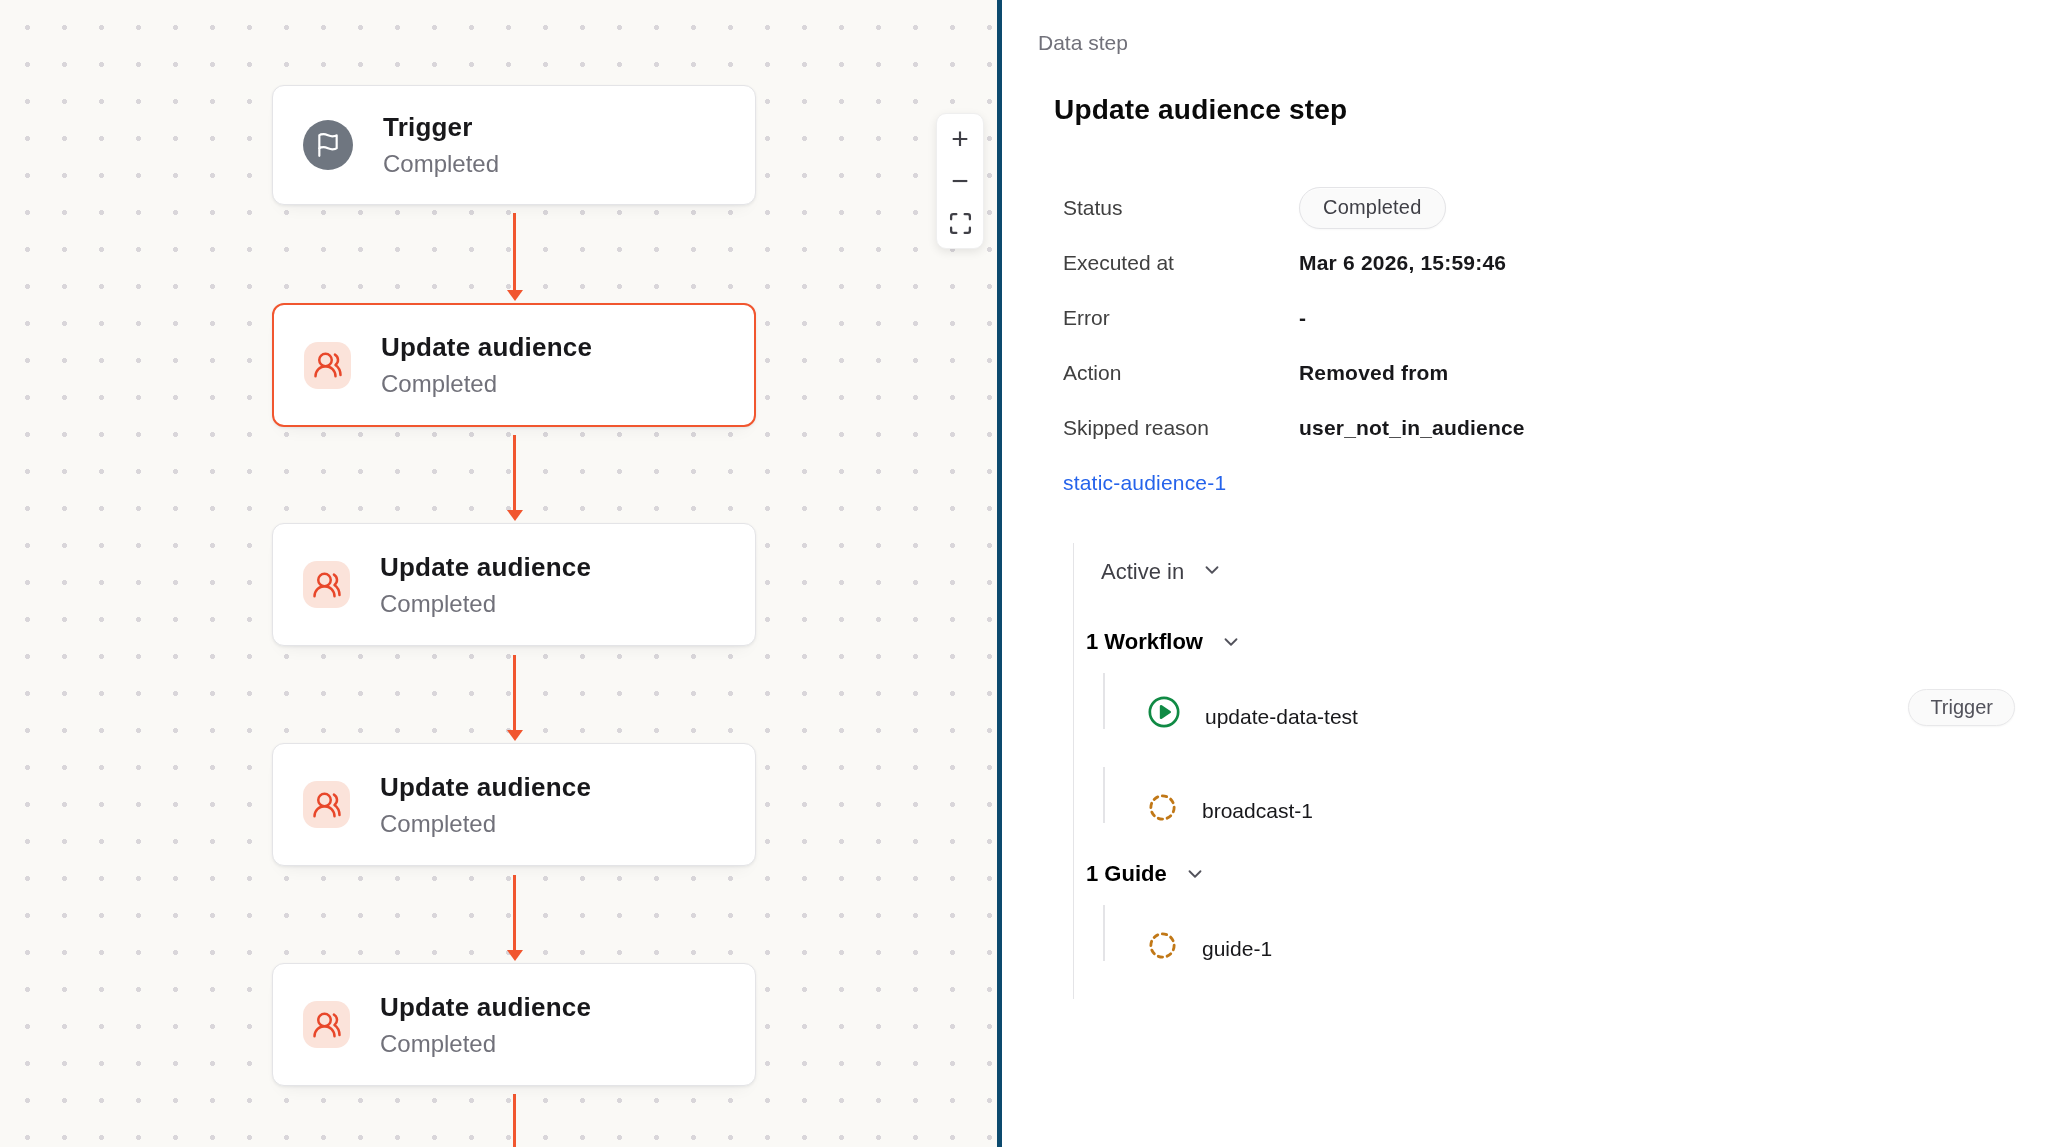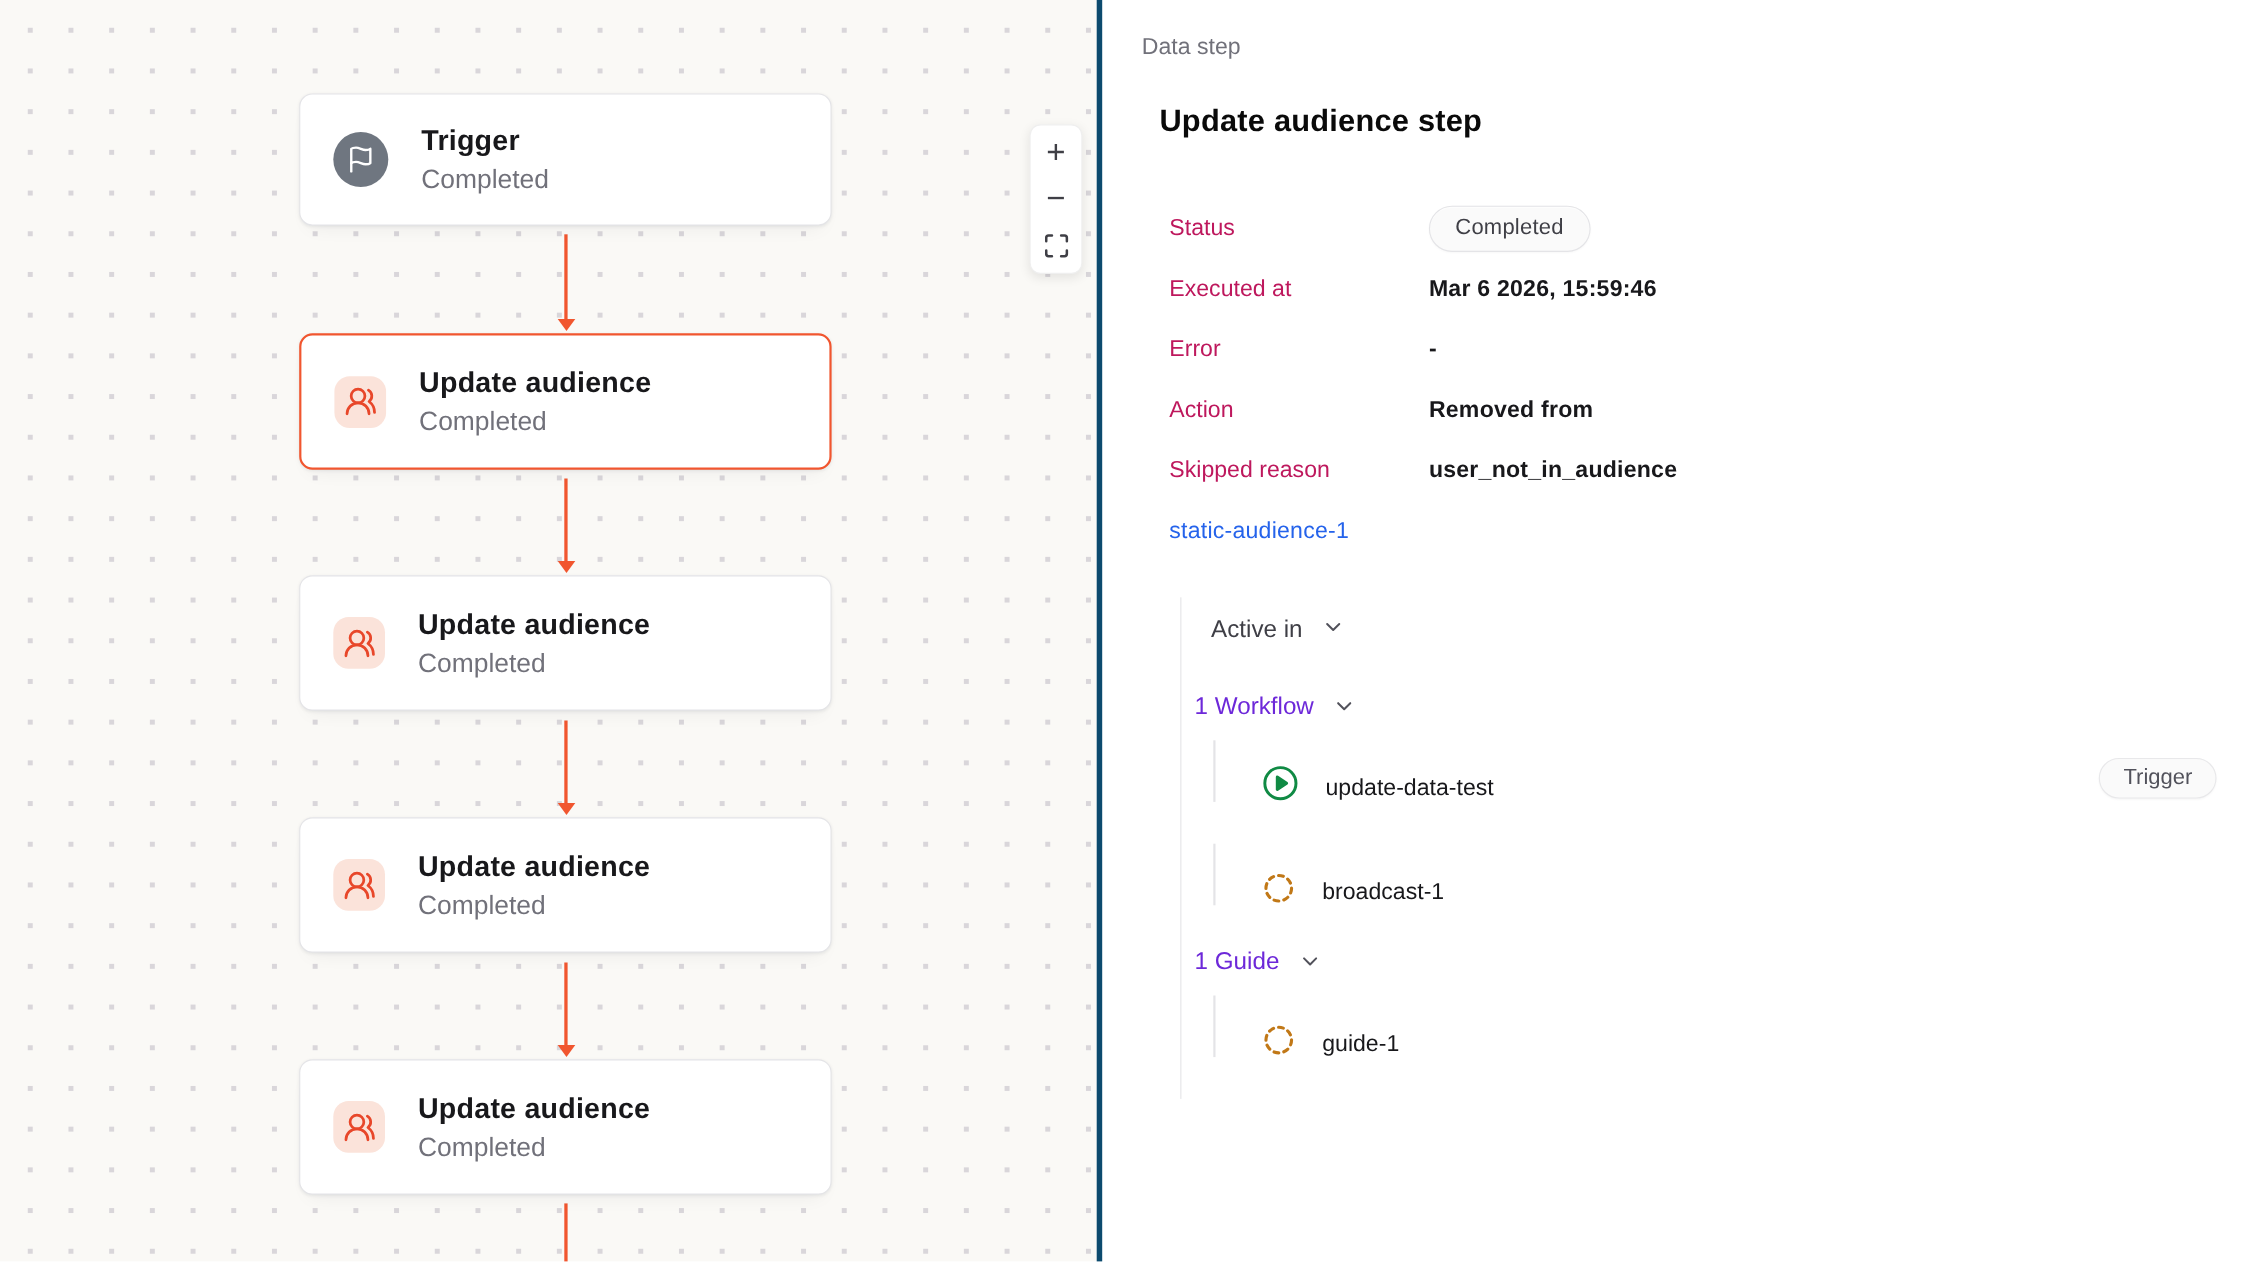--- a/index.html
+++ b/index.html
@@ -35,36 +35,36 @@
         font-family:inherit;font-size:30px;font-weight:400;color:#3F3F46;line-height:1;}
 
   
   .panel{position:absolute;left:997px;top:0;right:0;bottom:0;background:#fff;
          border-left:5px solid #0c4a6e;}
   .eyebrow{position:absolute;left:36px;top:31px;font-size:21px;color:#71717A;}
   .panel-title{position:absolute;left:36px;top:78px;margin:16px;font-size:28px;
          font-weight:700;color:#0A0A0A;letter-spacing:.2px;}
   .fields{position:absolute;left:61px;top:180px;display:grid;
          grid-template-columns:236px auto;align-items:center;}
-  .field-label{height:55px;display:flex;align-items:center;font-size:21px;color:#be185d;}
+  .field-label{height:55px;display:flex;align-items:center;font-size:21px;color:#404040;}
   .field-value{height:55px;display:flex;align-items:center;font-size:21px;
          font-weight:700;color:#18181B;letter-spacing:.2px;}
   .badge{display:inline-flex;align-items:center;height:40px;padding:0 23px;
          background:#FAFAFA;border:1px solid #E4E4E7;border-radius:21px;
          font-size:20px;font-weight:400;color:#3F3F46;
          box-shadow:inset 0 1px 0 rgba(255,255,255,.6),0 1px 2px rgba(0,0,0,.03);}
   .value-link{color:#2563EB;font-weight:500;cursor:pointer;}
 
   .active-in{position:absolute;left:71px;top:543px;width:840px;
          border-left:1px solid #E4E4E7;}
   .active-row{margin:16px 0 44px 27px;display:flex;align-items:flex-start;gap:17px;
          font-size:22px;color:#3F3F46;cursor:pointer;}
   .group{margin-bottom:38px;}
   .group-header{margin:0 0 18px 12px;display:flex;align-items:center;gap:17px;
-         font-size:22px;font-weight:400;color:#6d28d9;cursor:pointer;}
+         font-size:22px;font-weight:700;color:#000000;cursor:pointer;}
   .item-row{margin-left:29px;height:56px;border-left:2px solid #E4E4E7;
          display:flex;align-items:flex-end;padding-left:42px;gap:24px;
          font-size:21px;color:#18181B;cursor:pointer;}
   .chev{display:flex;align-items:center;color:#52525B;}
 
   .trigger-badge{position:absolute;right:33px;top:689px;height:37px;box-sizing:border-box;
          display:inline-flex;align-items:center;padding:0 21px;
          background:#FAFAFA;border:1px solid #E8E8EA;border-radius:19px;
          font-size:20px;color:#52525B;box-shadow:0 1px 2px rgba(0,0,0,.04);}
 </style>

